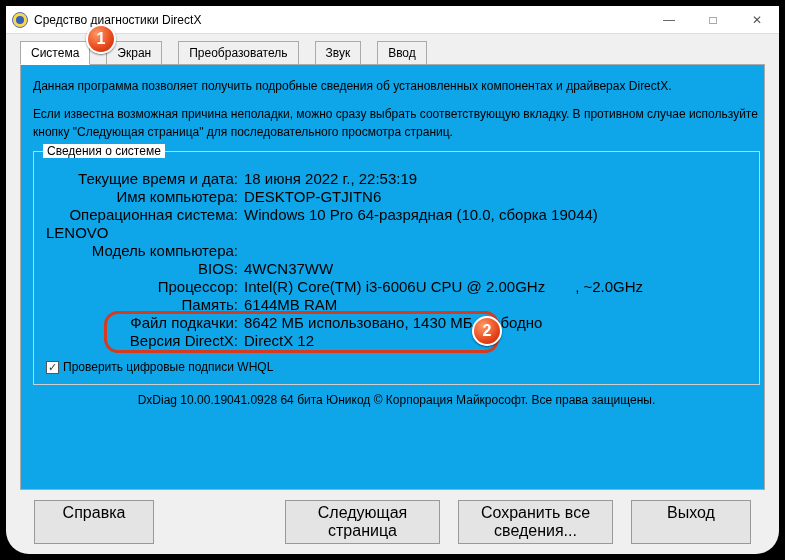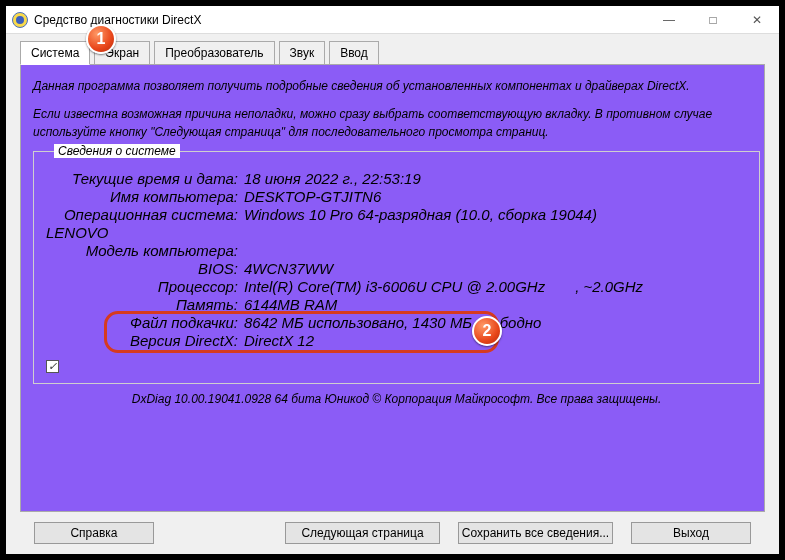--- a/index.html
+++ b/index.html
@@ -12,20 +12,21 @@
     width: 785px;
     height: 560px;
   }
   .window {
     background: #f0f0f0;
     width: 100%;
     height: 100%;
     display: flex;
     flex-direction: column;
     position: relative;
+    border-radius: 23px;
   }
   .titlebar {
     display: flex;
     align-items: center;
     height: 28px;
     background: #fff;
     border-bottom: 1px solid #ddd;
     padding-left: 6px;
   }
   .titlebar .app-icon {
@@ -48,54 +49,53 @@
     color:#555;
     font-family: sans-serif;
   }
   .content {
     flex:1;
     padding: 6px 14px 10px 14px;
     display:flex; flex-direction:column;
     min-height:0;
   }
   .tabs {
-    display:flex; gap:4px;
+    display:flex; gap:16px;
   }
   .tab {
     padding: 4px 10px;
     border: 1px solid #aaa;
     background:#f0f0f0;
     font-size:12px;
     position:relative;
     top:1px;
   }
   .tab.active {
     background:#fff;
     border-bottom:1px solid #fff;
     z-index:2;
   }
   .tab-body {
     border:1px solid #aaa;
-    background:#8b5cf6;
+    background:#0ea5e9;
     padding: 8px 4px 10px 12px;
     position:relative;
     flex:1;
     min-height:0;
-    font-style:italic;
   }
   .intro { font-size:12px; line-height:1.5; color:#000; }
   .intro p { margin: 4px 0 10px 0; }
   .groupbox {
     border:1px solid #cfcfcf;
     position:relative;
     padding: 18px 12px 10px 12px;
     margin-top:6px;
   }
   .groupbox .legend {
-    position:absolute; top:-8px; left:20px;
+    position:absolute; top:-8px; left:9px;
     background:#fff; padding:0 4px;
     font-size:12px;
   }
   .kv { display:flex; line-height:18px; font-size:15px; }
   .kv .k { width:198px; text-align:right; padding-right:6px; }
   .kv .v { flex:1; }
   .checkbox-row { margin-top:10px; display:flex; align-items:center; gap:4px; }
   .checkbox {
     width:13px;height:13px;border:1px solid #555;background:#fff;
     display:inline-flex;align-items:center;justify-content:center;
@@ -108,21 +108,21 @@
     display:flex; gap:18px; padding:10px 14px 0 14px;
     justify-content:flex-start;
   }
   .buttons-row .spacer { flex:1; }
   .btn {
     border:1px solid #999;
     background:#e4e4e4;
     padding:3px 0;
     width:155px;
     text-align:center;
-    font-size:12px;
+    font-size:16px;
   }
   .btn.small { width:120px; }
 
   
   .hl-rect {
     position:absolute;
     border:3px solid #d63a1f;
     border-radius:14px;
     pointer-events:none;
   }
@@ -207,20 +207,21 @@
             <span class="k">Файл подкачки:</span>
             <span class="v">8642 МБ использовано, 1430 МБ свободно</span>
           </div>
         <div class="kv">
             <span class="k">Версия DirectX:</span>
             <span class="v">DirectX 12</span>
           </div>
 
         <div class="checkbox-row">
           <span class="checkbox">✓</span>
+          <span>Проверить цифровые подписи WHQL</span>
         </div>
 
         <div class="hl-rect" style="left:70px; top:159px; width:395px; height:42px;"></div>
       </div>
 
       <div class="footer-text">DxDiag 10.00.19041.0928 64 бита Юникод © Корпорация Майкрософт. Все права защищены.</div>
     </div>
 
     <div class="buttons-row">
       <div class="btn small">Справка</div>

